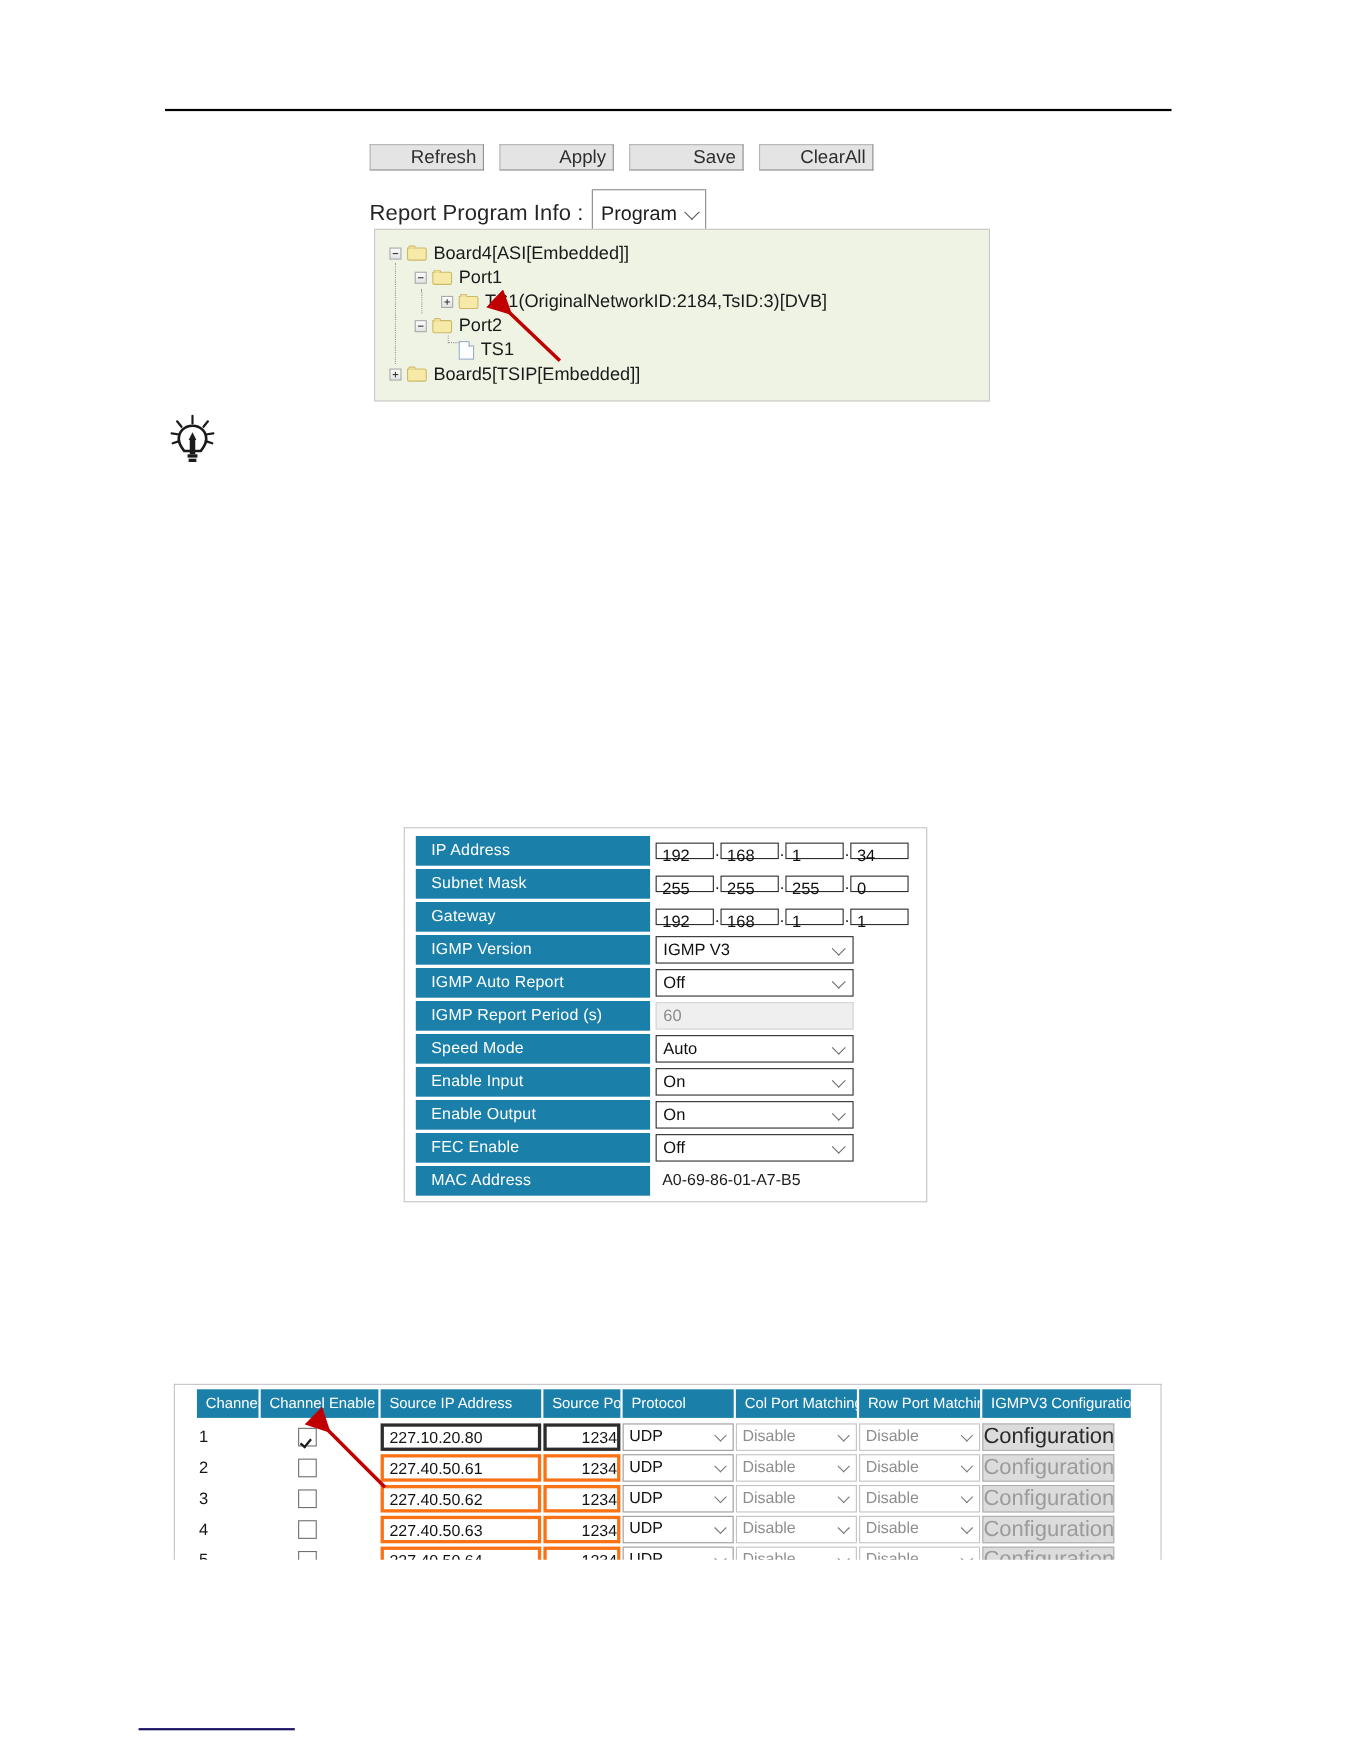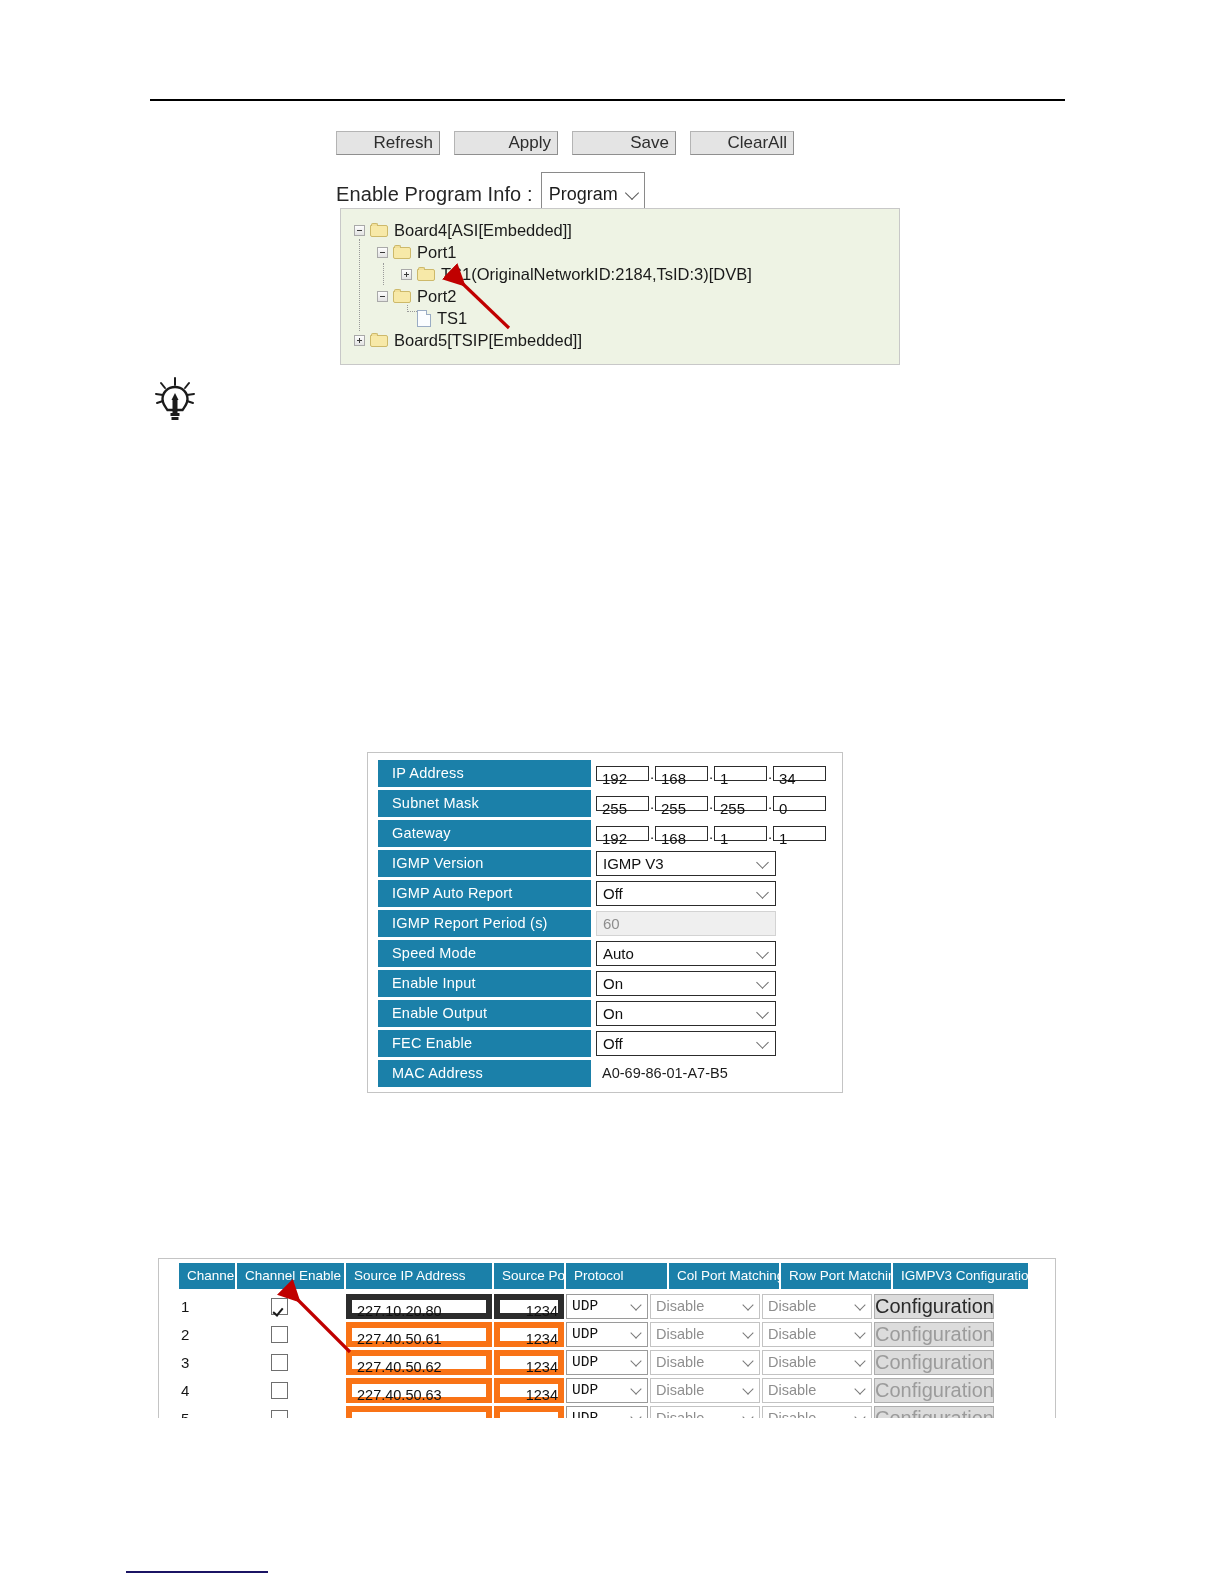--- a/index.html
+++ b/index.html
@@ -388,21 +388,21 @@
   .ch-c {
     box-sizing: border-box;
     margin-right: 2px;
     display: flex;
     align-items: center;
   }
   .c-num  { width: 56px; font-size: 15px; color: #151515; padding-left: 2px; }
   .c-en   { width: 107px; justify-content: center; }
   .c-ip   { width: 146px; }
   .c-port { width: 70px; text-align: right; }
-  .c-prot { width: 82px; font-family: Liberation Mono, monospace; }
+  .c-prot { width: 101px; }
   .c-col  { width: 110px; }
   .c-rowm { width: 110px; }
   .c-cfg  { width: 135px; }
 
   .cbx {
     width: 17px; height: 17px;
     box-sizing: border-box;
     border: 1px solid #6f6f6f;
     background: #ffffff;
     position: relative;
@@ -416,21 +416,21 @@
     width: 4px; height: 8px;
     border-right: 2px solid #1a1a1a;
     border-bottom: 2px solid #1a1a1a;
     transform: rotate(40deg);
   }
   .txtin {
     width: 100%;
     height: 25px;
     line-height: 23px;
     box-sizing: border-box;
-    border: 6px solid #f97316;
+    border: 3px solid #f97316;
     background: #ffffff;
     font-size: 14.5px;
     color: #111111;
     padding-left: 5px;
     font-family: "Liberation Sans", sans-serif;
   }
   .txtin.dark { border-color: #2c2c2c; }
   .selin {
     position: relative;
     width: 100%;
@@ -476,21 +476,21 @@
 <div class="footnote-rule"></div>
 
 <div class="toolbar" id="toolbar">
     <div class="btn-3d">Refresh</div>
     <div class="btn-3d">Apply</div>
     <div class="btn-3d">Save</div>
     <div class="btn-3d">ClearAll</div>
   </div>
 
 <div class="ipi-row">
-  <span class="ipi-label">Enable Program Info :</span>
+  <span class="ipi-label">Report Program Info :</span>
   <div class="sel-box">
     <span>Program</span>
     <span class="caret"></span>
   </div>
 </div>
 
 <div class="tree-panel">
   <div class="tree-guide"></div>
   <div class="tree-guide2"></div>
   <div class="tree-guide4"></div>

